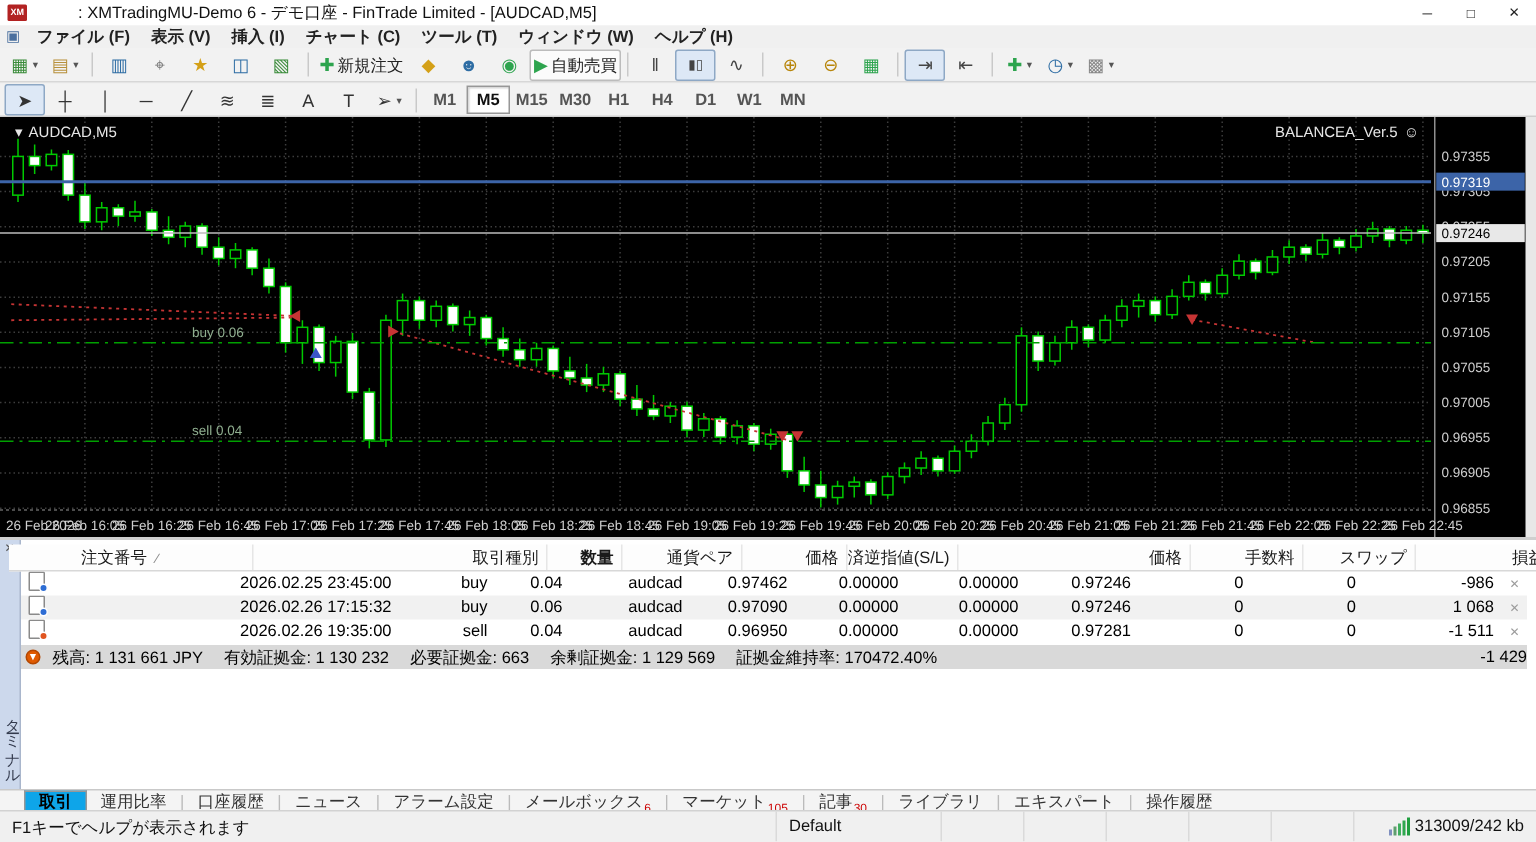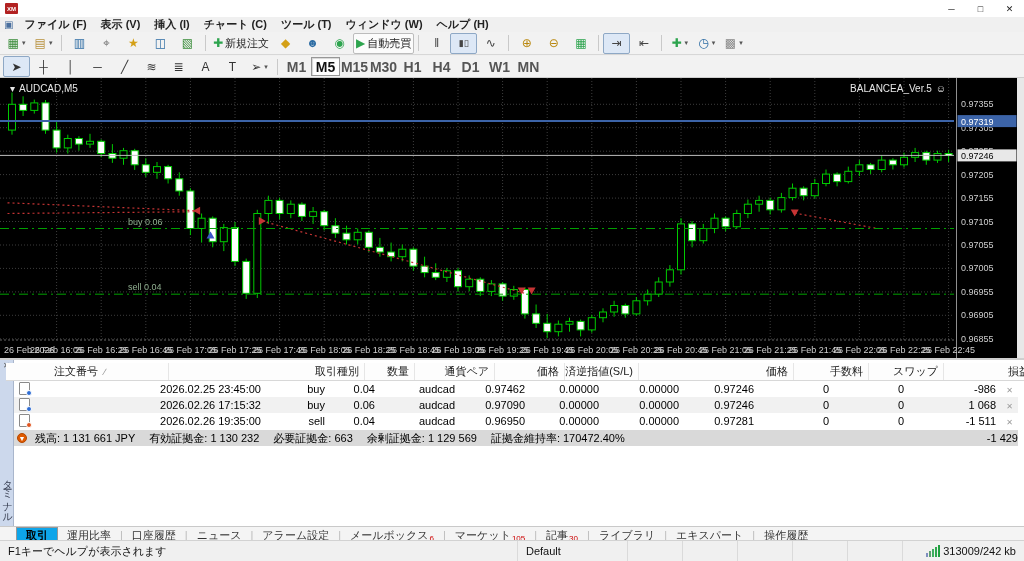--- a/index.html
+++ b/index.html
@@ -20,21 +20,21 @@
             border-bottom:1px solid #d7d7d7;display:flex;align-items:center;padding-left:3px;box-sizing:border-box;}
   #toolbar2{position:absolute;top:56px;left:0;width:1024px;height:22px;background:#f2f2f2;
             border-bottom:1px solid #cfcfcf;display:flex;align-items:center;padding-left:3px;box-sizing:border-box;}
   .tbtn{height:19px;min-width:21px;display:flex;align-items:center;justify-content:center;
         border:1px solid transparent;border-radius:2px;font-size:12px;padding:0 2px;gap:2px;white-space:nowrap;}
   .tbtn .lbl{font-size:11px;color:#222;}
   .tbtn.framed{border:1px solid #bcbcbc;background:#fbfbfb;}
   .tbtn.pressed{border:1px solid #8ea8c5;background:#dde8f6;}
   .dd{font-size:7px;color:#555;margin-left:1px;}
   .sep{width:1px;height:16px;background:#c9c9c9;margin:0 4px;flex:0 0 auto;}
-  .tf{width:27px;height:17px;font-size:14px;font-weight:bold;color:#555;display:flex;align-items:center;
+  .tf{width:27px;height:17px;font-size:11px;font-weight:bold;color:#555;display:flex;align-items:center;
       justify-content:center;border:1px solid transparent;text-align:center;}
   .tf.active{background:#ffffff;border:1px solid #979797;color:#111;box-shadow:inset 1px 1px 1px #d5d5d5;}
   #chart{position:absolute;top:78px;left:0;width:1024px;height:280px;background:#000;}
   #chart-right-edge{position:absolute;top:0;right:0;width:7px;height:280px;background:#e8e8e8;}
   #symlabel{position:absolute;top:5px;left:10px;color:#e6e6e6;font-size:10px;display:flex;gap:4px;align-items:center;}
   #ealabel{position:absolute;top:5px;right:78px;color:#e6e6e6;font-size:10px;display:flex;gap:4px;align-items:center;}
   svg text{font-family:"Liberation Sans","DejaVu Sans",sans-serif;}
   .ax{fill:#cfcfcf;font-size:9px;}
   .grid{stroke:#3d3d3d;stroke-width:1;stroke-dasharray:1,2;}
   .wick{stroke:#00ca00;stroke-width:1;}
@@ -80,20 +80,21 @@
              border-top:1px solid #d2d2d2;display:flex;align-items:stretch;font-size:11px;color:#111;box-sizing:border-box;}
   .scell{border-right:1px solid #dadada;display:flex;align-items:center;padding:0 8px;box-sizing:border-box;white-space:nowrap;}
   #conncell{margin-left:auto;display:flex;align-items:center;gap:2px;padding:0 8px;}
   .cbar{width:2px;display:inline-block;margin-right:1px;}
 </style>
 </head>
 <body>
 
 <div id="titlebar">
   <span id="appicon">XM</span>
+  <span id="title">: XMTradingMU-Demo 6 - デモ口座 - FinTrade Limited - [AUDCAD,M5]</span>
   <div id="wincontrols">
     <span class="wbtn">─</span>
     <span class="wbtn">□</span>
     <span class="wbtn">✕</span>
   </div>
 </div>
 
 <div id="menubar">
   <span id="chartwinicon">▣</span>
 <span class="mitem">ファイル (F)</span>
@@ -507,21 +508,21 @@
 
 <div id="terminal">
   <div id="tstrip">
     <span id="tclose">✕</span>
     <span id="tstriplabel">ターミナル</span>
   </div>
   <div id="thead">
       <div class="hc" style="width: 120px;">注文番号<span class="sort">∕</span></div>
       <div class="hc r" style="width: 132px; margin-top: 32px;">時間</div>
       <div class="hc r" style="width: 64px;">取引種別</div>
-      <div class="hc r" style="width: 50px;">数量</div>
+      <div class="hc r" style="width: 50px; font-weight: bold;">数量</div>
       <div class="hc r" style="width: 80px;">通貨ペア</div>
       <div class="hc r" style="width: 70px;">価格</div>
       <div class="hc r" style="width: 74px;">決済逆指値(S/L)</div>
       <div class="hc r" style="width: 80px; margin-top: 18px;">決済指値(T/P)</div>
       <div class="hc r" style="width: 75px;">価格</div>
       <div class="hc r" style="width: 75px;">手数料</div>
       <div class="hc r" style="width: 75px;">スワップ</div>
       <div class="hc r" style="width: 92px;">損益</div>
       <div class="hc" style="width: 17px;"></div>
     </div>

